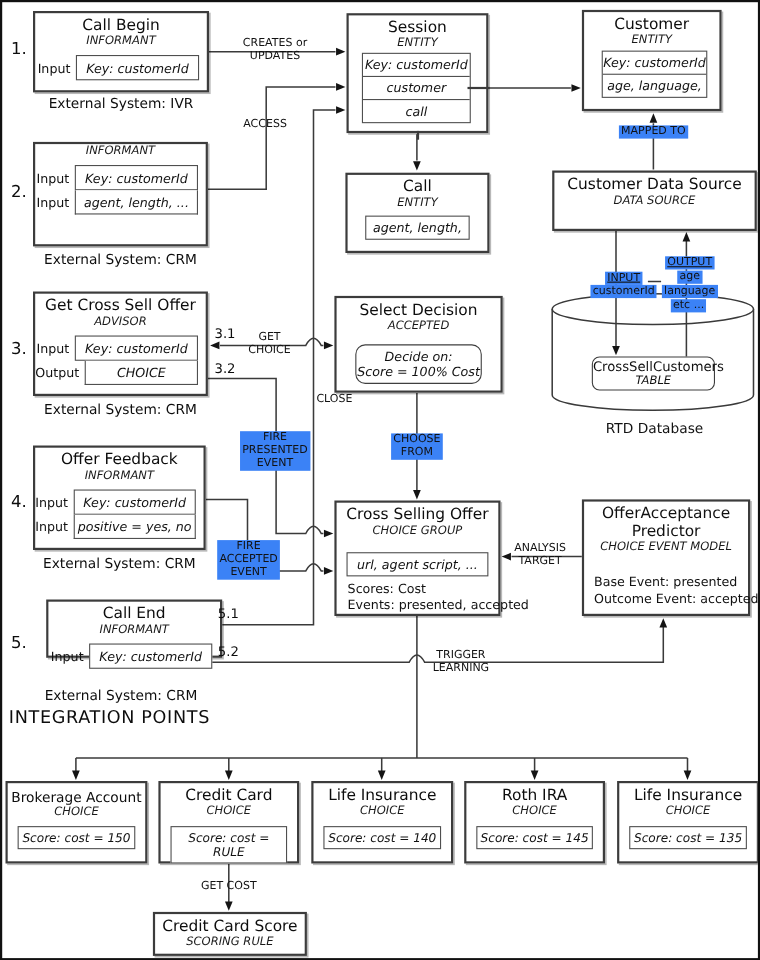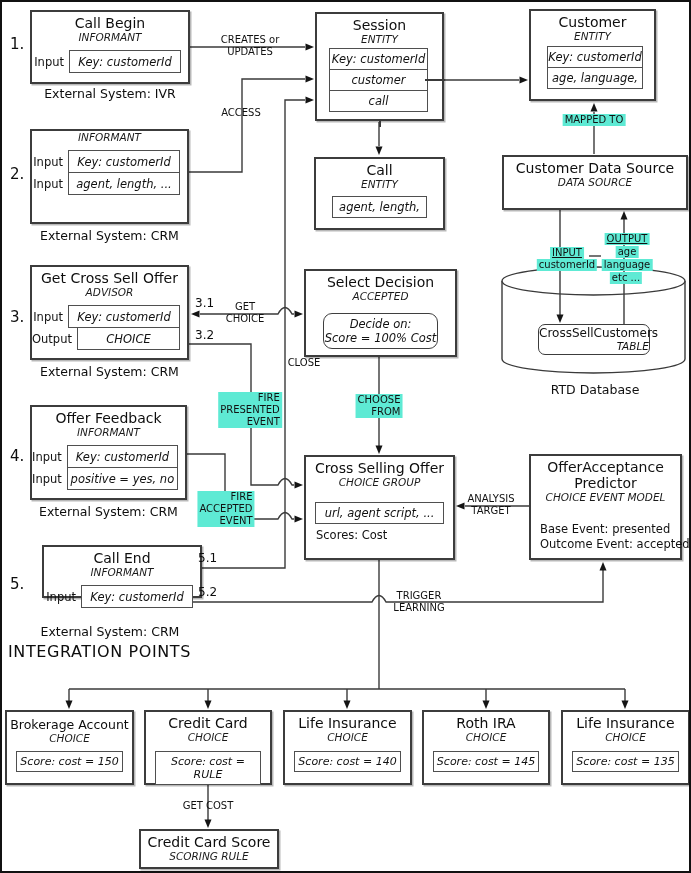--- a/index.html
+++ b/index.html
@@ -17,26 +17,26 @@
   .frow + .frow .val{border-top:none;}
   .stack{position:absolute;border:1.5px solid #4f4f4f;background:#fff;}
   .srow{font-size:11.5px;font-style:italic;line-height:20px;height:20px;overflow:hidden;}
   .srow + .srow{border-top:1.5px solid #4f4f4f;}
   .sd-box{position:absolute;left:17px;right:17px;top:42px;border:1.5px solid #3f3f3f;border-radius:9px;font-size:11.5px;font-style:italic;padding:3px 0;line-height:14px;background:#fff;}
   .cso-meta,.oap-meta{position:absolute;left:10px;text-align:left;font-size:11.5px;line-height:15px;white-space:nowrap;}
   .cso-meta{top:71px;}
   .oap-meta{top:66px;left:9px;}
   .oap-t{font-size:14px;line-height:16px;padding-top:3px;}
   .score{position:absolute;left:9px;right:9px;top:39px;border:1.5px solid #4f4f4f;font-size:11px;font-style:italic;padding:3px 0;background:#fff;}
-  .tbl{position:absolute;left:536px;top:322px;width:112px;height:31px;border:1.5px solid #3c3c3c;border-radius:7px;background:#fff;text-align:right;box-sizing:border-box;}
+  .tbl{position:absolute;left:536px;top:322px;width:112px;height:31px;border:1.5px solid #3c3c3c;border-radius:7px;background:#fff;text-align:center;box-sizing:border-box;}
   .tbl .t1{font-size:12px;line-height:15px;padding-top:1px;}
   .tbl .t2{font-size:10.5px;font-style:italic;line-height:11px;}
   .cap{position:absolute;text-align:center;font-size:12.5px;color:#0d0d0d;white-space:nowrap;}
   .elabel{position:absolute;font-size:10px;line-height:12px;text-align:center;transform:translateX(-50%);color:#111;white-space:nowrap;}
-  .elabel.bg{background:#5eead4;padding:0 2px;text-align:right;}
+  .elabel.bg{background:#3b82f6;padding:0 2px;}
   .elabel span{display:block;}
   .num{position:absolute;font-size:15px;color:#0d0d0d;}
   .ref{position:absolute;font-size:12px;color:#0d0d0d;}
   .ul{text-decoration:underline;}
   .heading{position:absolute;left:6px;top:640px;font-size:16px;letter-spacing:.6px;color:#0d0d0d;}
   .s-link-r{position:absolute;top:65px;right:-3px;width:20px;height:1.5px;background:#3a3a3a;}
   .s-link-b{position:absolute;left:62px;bottom:-8px;width:1.5px;height:8px;background:#3a3a3a;}
 </style>
 </head>
 <body>
@@ -225,20 +225,21 @@
   <div class="cap" style="left:28px;top:502px;width:157px">External System: CRM</div>
 
   <div class="node" style="left:302px;top:453px;width:151px;height:105px">
     <div class="nt">Cross Selling Offer</div>
     <div class="ntype">CHOICE GROUP</div>
     <div class="stack" style="left:9px;right:9px;top:45px">
       <div class="srow">url, agent script, ...</div>
     </div>
     <div class="cso-meta">
       <span style="display:block">Scores: Cost</span>
+      <span style="display:block">Events: presented, accepted</span>
     </div>
   </div>
 
   <div class="node" style="left:527px;top:452px;width:153px;height:106px">
     <div class="oap-t">
       <span style="display:block">OfferAcceptance</span>
       <span style="display:block">Predictor</span>
     </div>
     <div class="ntype">CHOICE EVENT MODEL</div>
     <div class="oap-meta">

